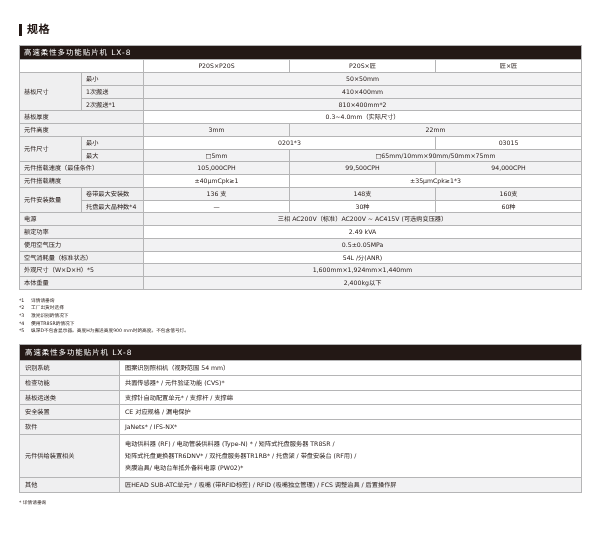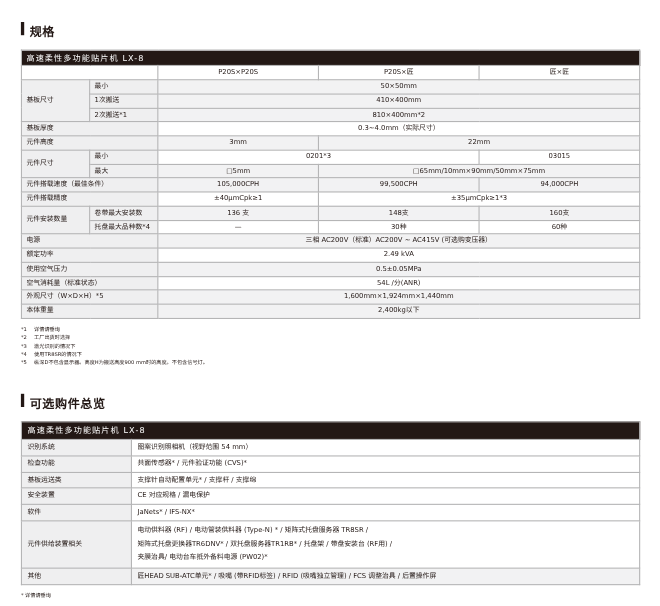--- a/index.html
+++ b/index.html
@@ -15,21 +15,21 @@
     overflow: hidden;
   }
   .page {
     width: 600px;
     box-sizing: border-box;
     padding: 0 19px;
   }
   
   .section-head {
     display: flex;
-    align-items: flex-start;
+    align-items: flex-end;
     font-size: 11px;
     font-weight: bold;
     color: #231815;
     letter-spacing: .5px;
   }
   .section-head .bar {
     display: inline-block;
     width: 3px;
     height: 12px;
     background: #231815;
@@ -232,26 +232,20 @@
     <div class="n">
       <span class="mk">*4</span>
       <span>使用TR8SR的情况下</span>
     </div>
     <div class="n">
       <span class="mk">*5</span>
       <span>纵深D不包含显示器。高度H为搬送高度900 mm时的高度。不包含信号灯。</span>
     </div>
   </div>
 
-  <div class="opt-head-wrap">
-    <div class="section-head">
-      <span class="bar"></span>
-      <span>可选购件总览</span>
-    </div>
-  </div>
 
   <table class="spec opt">
     <colgroup>
         <col style="width:100px">
         <col style="width:462px">
       </colgroup>
     <tbody>
       <tr>
         <td class="title-cell" colspan="2">高速柔性多功能贴片机  LX-8</td>
       </tr>

